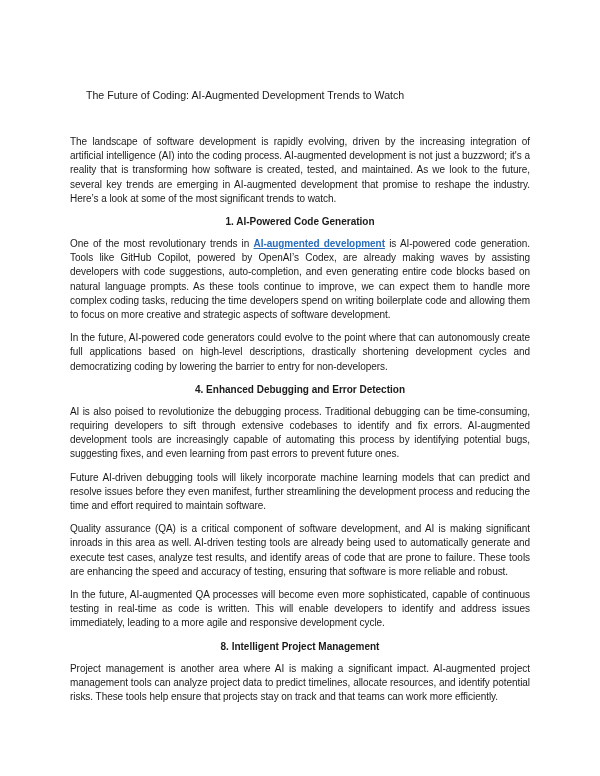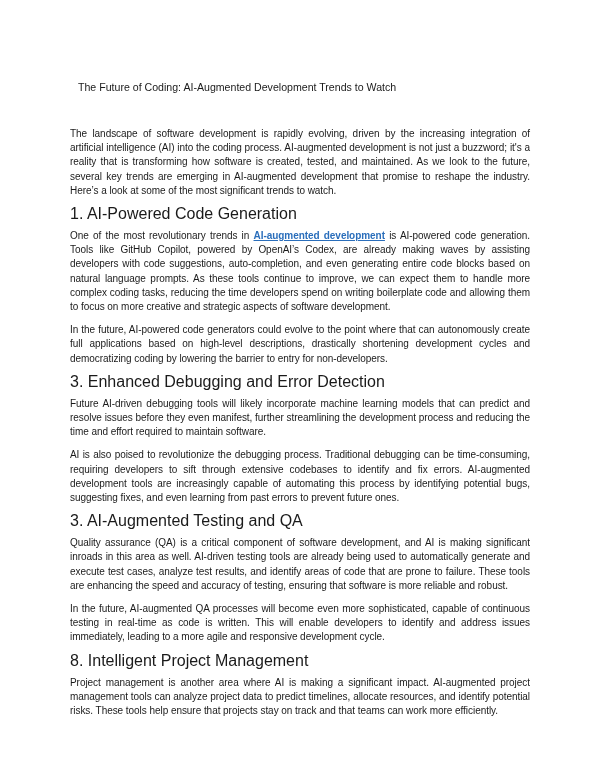--- a/index.html
+++ b/index.html
@@ -1,38 +1,37 @@
 <!DOCTYPE html>
 <html><head>
 <meta charset="utf-8">
 <style>
   html, body { margin: 0; padding: 0; background: #ffffff; }
   body { width: 600px; height: 776px; overflow: hidden; position: relative;
          font-family: "Liberation Sans", sans-serif; color: #1a1a1a; }
   .page { position: absolute; left: 70px; top: 72px; width: 460px; }
-  .doc-title { font-size: 10.6px; line-height: 14px; margin: 8px; font-weight: normal; }
+  .doc-title { font-size: 10.6px; line-height: 14px; margin: 16px; font-weight: normal; }
   .intro { margin-top: 33px; }
   p { font-size: 10px; line-height: 14.2px; margin: 0 0 9px 0; text-align: justify; letter-spacing: -0.05px; }
-  h2 { font-size: 16px; line-height: 14px; margin: 0 0 8px 0; font-weight: normal; }
+  h2 { font-size: 10px; line-height: 14px; margin: 0 0 8px 0; font-weight: bold; text-align: center; }
   a.link { color: #2a6ebb; font-weight: bold; text-decoration: underline; }
 </style>
 </head>
 <body>
 
 <div class="page">
   <h1 class="doc-title">The Future of Coding: AI-Augmented Development Trends to Watch</h1>
   <p class="intro">The landscape of software development is rapidly evolving, driven by the increasing integration of artificial intelligence (AI) into the coding process. AI-augmented development is not just a buzzword; it's a reality that is transforming how software is created, tested, and maintained. As we look to the future, several key trends are emerging in AI-augmented development that promise to reshape the industry. Here’s a look at some of the most significant trends to watch.</p>
 
   <h2>1. AI-Powered Code Generation</h2>
   <p><span>One of the most revolutionary trends in </span><a class="link">AI-augmented development</a><span> is AI-powered code generation. Tools like GitHub Copilot, powered by OpenAI’s Codex, are already making waves by assisting developers with code suggestions, auto-completion, and even generating entire code blocks based on natural language prompts. As these tools continue to improve, we can expect them to handle more complex coding tasks, reducing the time developers spend on writing boilerplate code and allowing them to focus on more creative and strategic aspects of software development.</span></p>
   <p>In the future, AI-powered code generators could evolve to the point where that can autonomously create full applications based on high-level descriptions, drastically shortening development cycles and democratizing coding by lowering the barrier to entry for non-developers.</p>
 
-  <h2>3. Enhanced Debugging and Error Detection</h2>
+  <h2>4. Enhanced Debugging and Error Detection</h2>
+  <p>AI is also poised to revolutionize the debugging process. Traditional debugging can be time-consuming, requiring developers to sift through extensive codebases to identify and fix errors. AI-augmented development tools are increasingly capable of automating this process by identifying potential bugs, suggesting fixes, and even learning from past errors to prevent future ones.</p>
   <p>Future AI-driven debugging tools will likely incorporate machine learning models that can predict and resolve issues before they even manifest, further streamlining the development process and reducing the time and effort required to maintain software.</p>
-  <p>AI is also poised to revolutionize the debugging process. Traditional debugging can be time-consuming, requiring developers to sift through extensive codebases to identify and fix errors. AI-augmented development tools are increasingly capable of automating this process by identifying potential bugs, suggesting fixes, and even learning from past errors to prevent future ones.</p>
 
-  <h2>3. AI-Augmented Testing and QA</h2>
   <p>Quality assurance (QA) is a critical component of software development, and AI is making significant inroads in this area as well. AI-driven testing tools are already being used to automatically generate and execute test cases, analyze test results, and identify areas of code that are prone to failure. These tools are enhancing the speed and accuracy of testing, ensuring that software is more reliable and robust.</p>
   <p>In the future, AI-augmented QA processes will become even more sophisticated, capable of continuous testing in real-time as code is written. This will enable developers to identify and address issues immediately, leading to a more agile and responsive development cycle.</p>
 
   <h2>8. Intelligent Project Management</h2>
   <p>Project management is another area where AI is making a significant impact. AI-augmented project management tools can analyze project data to predict timelines, allocate resources, and identify potential risks. These tools help ensure that projects stay on track and that teams can work more efficiently.</p>
 </div>
 
 </body></html>

